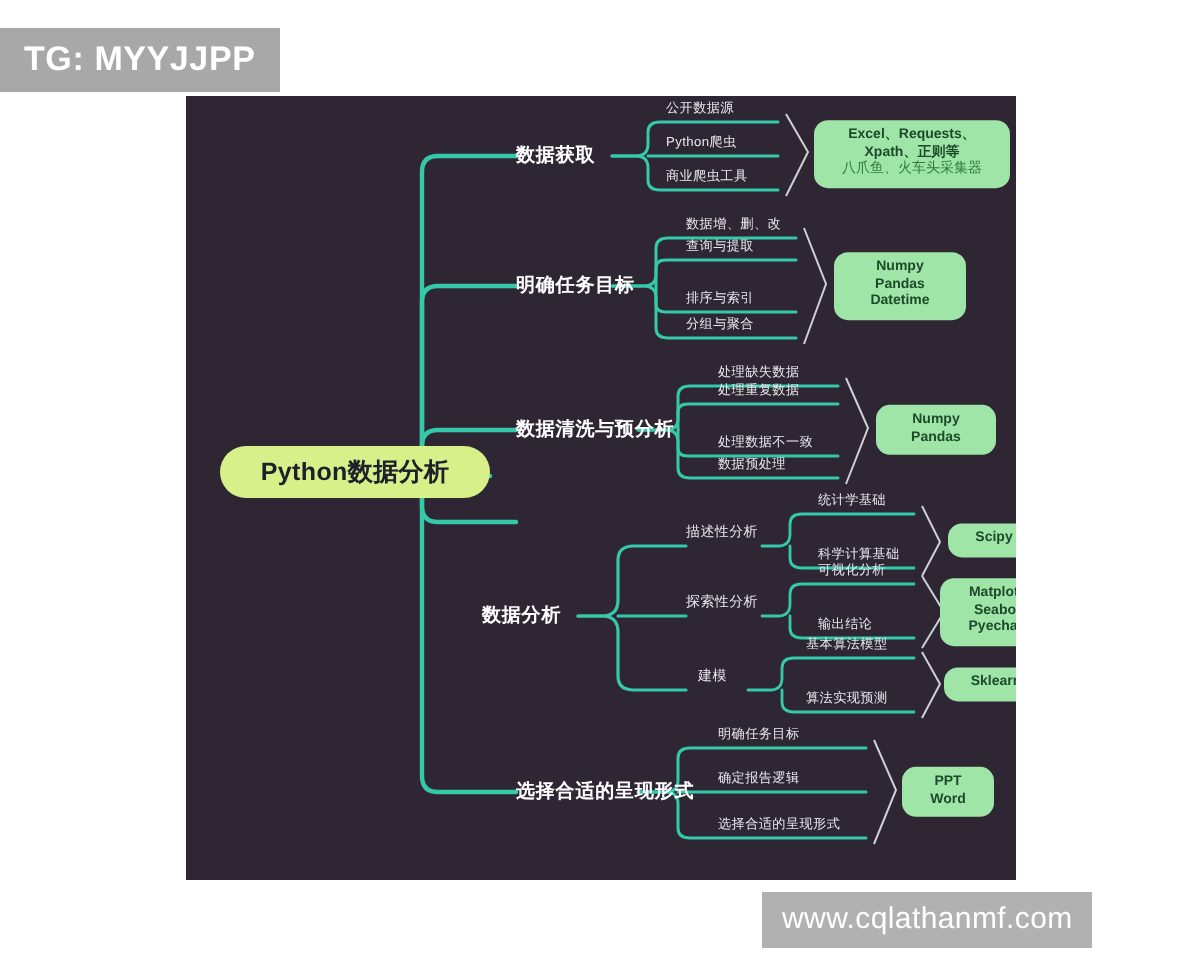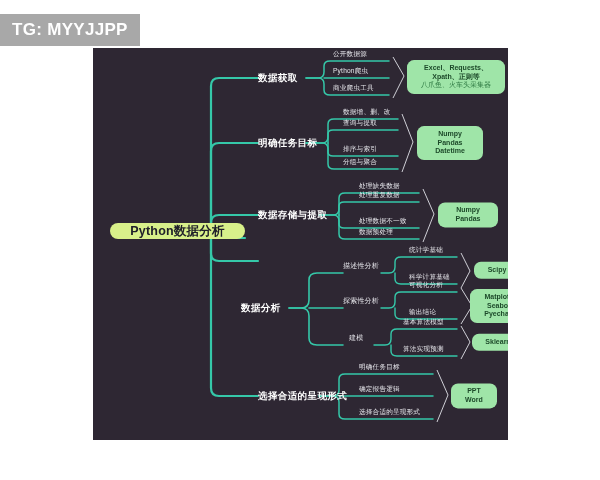--- a/index.html
+++ b/index.html
@@ -28,21 +28,21 @@
   .canvas{
     position:absolute;left:93px;top:48px;width:415px;height:392px;
     background:#2e2733;overflow:hidden;
   }
   .canvas svg{position:absolute;left:0;top:0;}
 
   .node{position:absolute;white-space:nowrap;}
 
   
   .central{
-    left:17px;top:175px;width:135px;height:16px;
+    left:17px;top:175px;width:135px;height:26px;
     background:#d8f08a;border-radius:16px;
     color:#20202a;font-size:12.5px;font-weight:bold;
     display:flex;align-items:center;justify-content:center;
     letter-spacing:.2px;
   }
 
   
   .topic{
     color:#ffffff;font-size:9.5px;font-weight:bold;
     letter-spacing:.4px;transform:translateY(-50%);
@@ -168,21 +168,21 @@
     <div class="node leaf" style="left:250px;top:71px;">数据增、删、改</div>
     <div class="node leaf" style="left:250px;top:82px;">查询与提取</div>
     <div class="node leaf" style="left:250px;top:108px;">排序与索引</div>
     <div class="node leaf" style="left:250px;top:121px;">分组与聚合</div>
     <div class="node chip" style="left:324px;top:95px;width:54px;">
       <span>Numpy</span>
       <span>Pandas</span>
       <span>Datetime</span>
     </div>
 
-    <div class="node topic" style="left:165px;top:167px;">数据存储与提取</div>
+    <div class="node topic" style="left:165px;top:167px;">数据清洗与预分析</div>
     <div class="node leaf" style="left:266px;top:145px;">处理缺失数据</div>
     <div class="node leaf" style="left:266px;top:154px;">处理重复数据</div>
     <div class="node leaf" style="left:266px;top:180px;">处理数据不一致</div>
     <div class="node leaf" style="left:266px;top:191px;">数据预处理</div>
     <div class="node chip" style="left:345px;top:167px;width:48px;">
       <span>Numpy</span>
       <span>Pandas</span>
     </div>
 
     <div class="node topic" style="left:148px;top:260px;text-align:right;">数据分析</div>
@@ -214,14 +214,15 @@
     <div class="node leaf" style="left:266px;top:326px;">明确任务目标</div>
     <div class="node leaf" style="left:266px;top:348px;">确定报告逻辑</div>
     <div class="node leaf" style="left:266px;top:371px;">选择合适的呈现形式</div>
     <div class="node chip" style="left:358px;top:348px;width:34px;">
       <span>PPT</span>
       <span>Word</span>
     </div>
 
   </div>
 
+  <div class="watermark-bottom">www.cqlathanmf.com</div>
 
 </div>
 
 </body></html>

